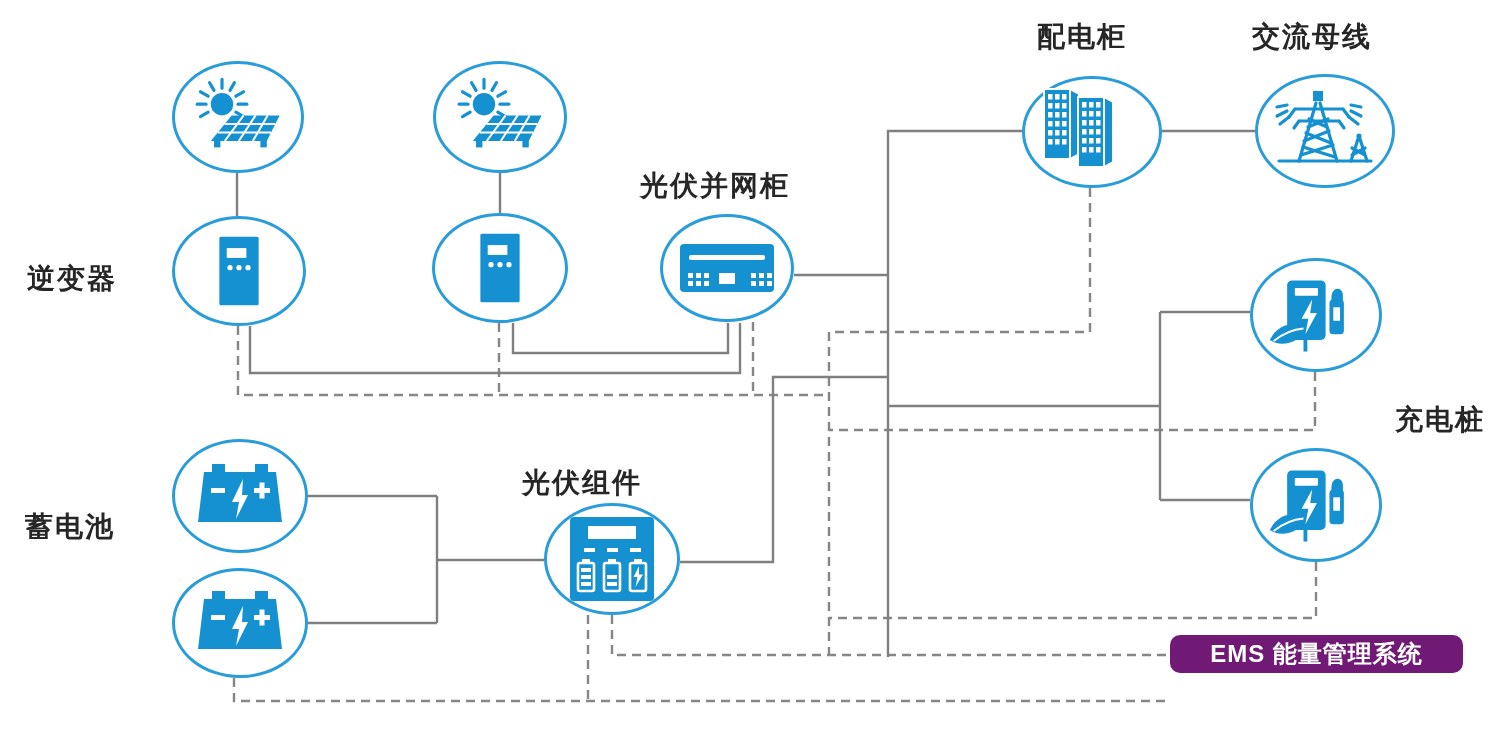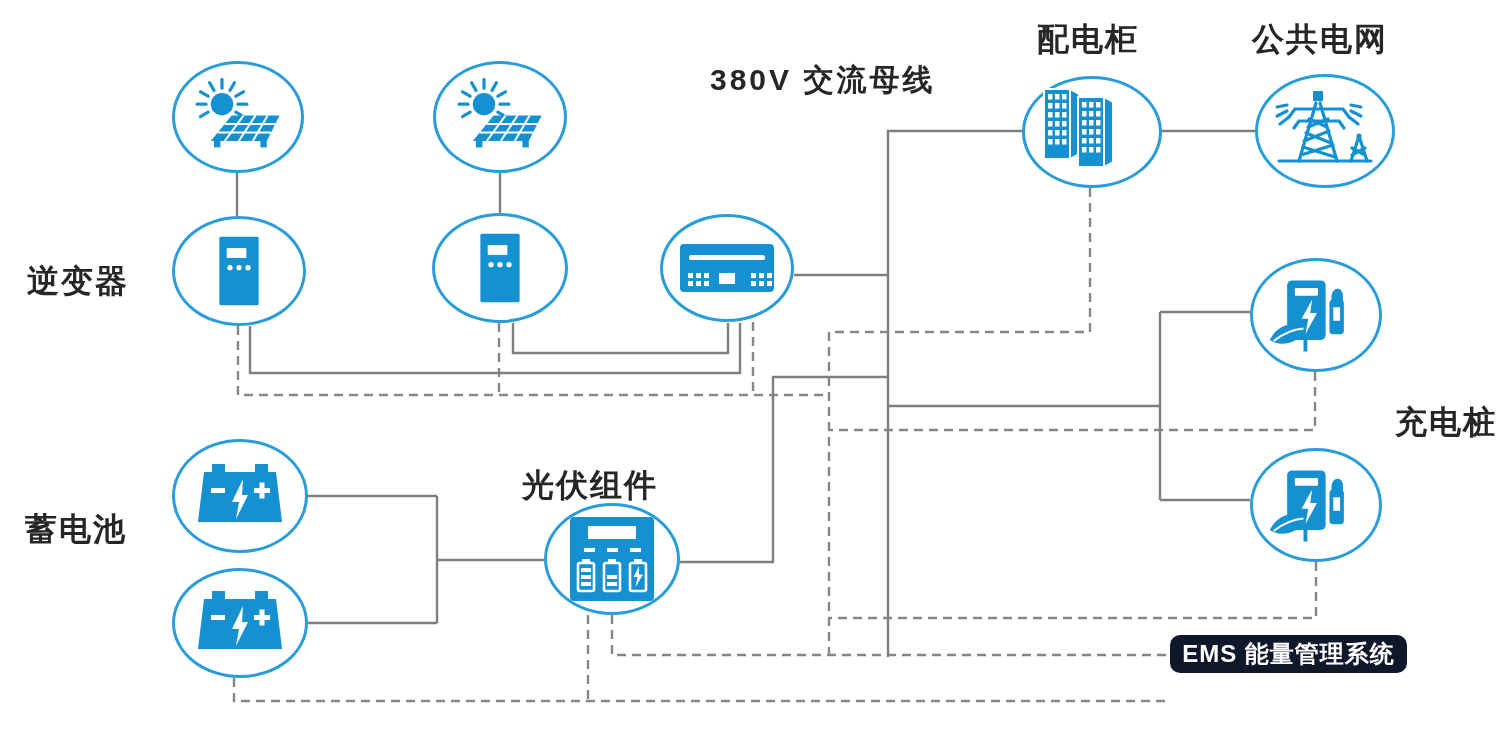--- a/index.html
+++ b/index.html
@@ -2,23 +2,23 @@
 <html><head>
 <meta charset="utf-8">
 <style>
   html,body{margin:0;padding:0;background:#fff;}
   #stage{position:relative;width:1500px;height:750px;background:#fff;overflow:hidden;
          font-family:"Liberation Sans","DejaVu Sans",sans-serif;}
   #wires{position:absolute;left:0;top:0;width:1500px;height:750px;}
   .node{position:absolute;box-sizing:border-box;background:#fff;border:3px solid #299CDA;
         border-radius:50%;display:flex;align-items:center;justify-content:center;}
   .node svg{display:block;}
-  .lbl{position:absolute;font-weight:700;color:#262626;font-size:32px;letter-spacing:2px;white-space:nowrap;}
+  .lbl{position:absolute;font-weight:700;color:#262626;font-size:28px;letter-spacing:2px;white-space:nowrap;}
   .lbl-bus{font-size:30px;letter-spacing:3px;}
-  .sysbox{position:absolute;width:237px;height:38px;background:#0f172a;border-radius:10px;
+  .sysbox{position:absolute;width:293px;height:38px;background:#701a75;border-radius:10px;
           color:#fff;font-weight:700;font-size:24px;display:flex;align-items:center;justify-content:center;
           letter-spacing:1px;white-space:nowrap;}
 </style>
 </head>
 <body>
 
 <div id="stage">
 
   <svg id="wires" viewBox="0 0 1500 750">
 
@@ -313,22 +313,22 @@
           <rect x="-31" y="16" width="10" height="4"></rect>
           <rect x="-31" y="23" width="10" height="4"></rect>
         <rect x="-5" y="16" width="10" height="4"></rect>
           <rect x="-5" y="23" width="10" height="4"></rect>
         <path d="M27,7 L21.5,18 L25.5,18 L23.5,28 L31,15.5 L27,15.5 Z"></path>
       </g>
     </svg>
   </div>
 
   <div class="lbl" style="left:27px;top:260px;">逆变器</div>
-  <div class="lbl lbl-bus" style="left:710px;top:60px;">380V 交流母线</div>
+  <div class="lbl" style="left:640px;top:167px;">光伏并网柜</div>
   <div class="lbl" style="left:1037px;top:18px;">配电柜</div>
-  <div class="lbl" style="left:1252px;top:18px;">公共电网</div>
+  <div class="lbl" style="left:1252px;top:18px;">交流母线</div>
   <div class="lbl" style="left:1395px;top:391px;margin-top:10px;">充电桩</div>
   <div class="lbl" style="left:25px;top:508px;">蓄电池</div>
   <div class="lbl" style="left:522px;top:464px;">光伏组件</div>
 
   <div class="sysbox" style="left:1170px;top:635px;">EMS 能量管理系统</div>
 
 </div>
 
 </body></html>

